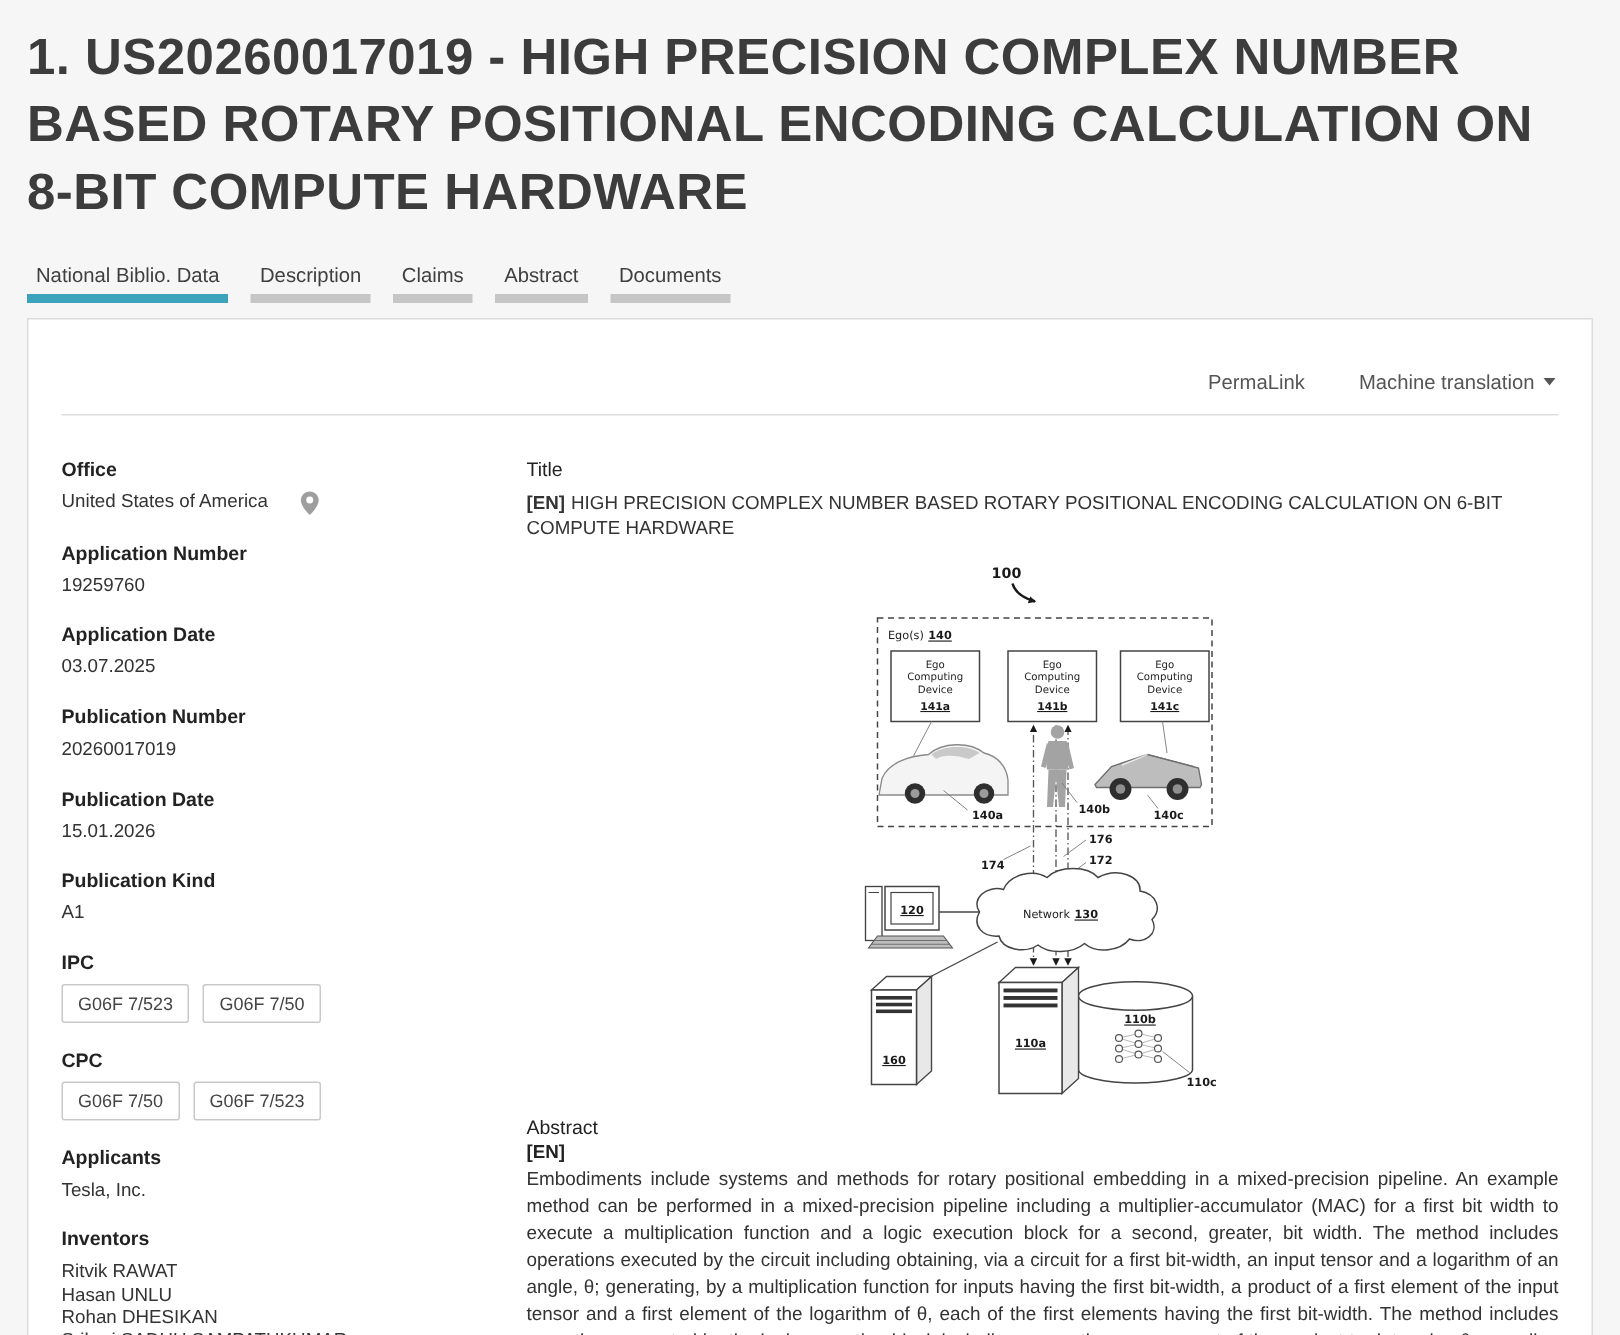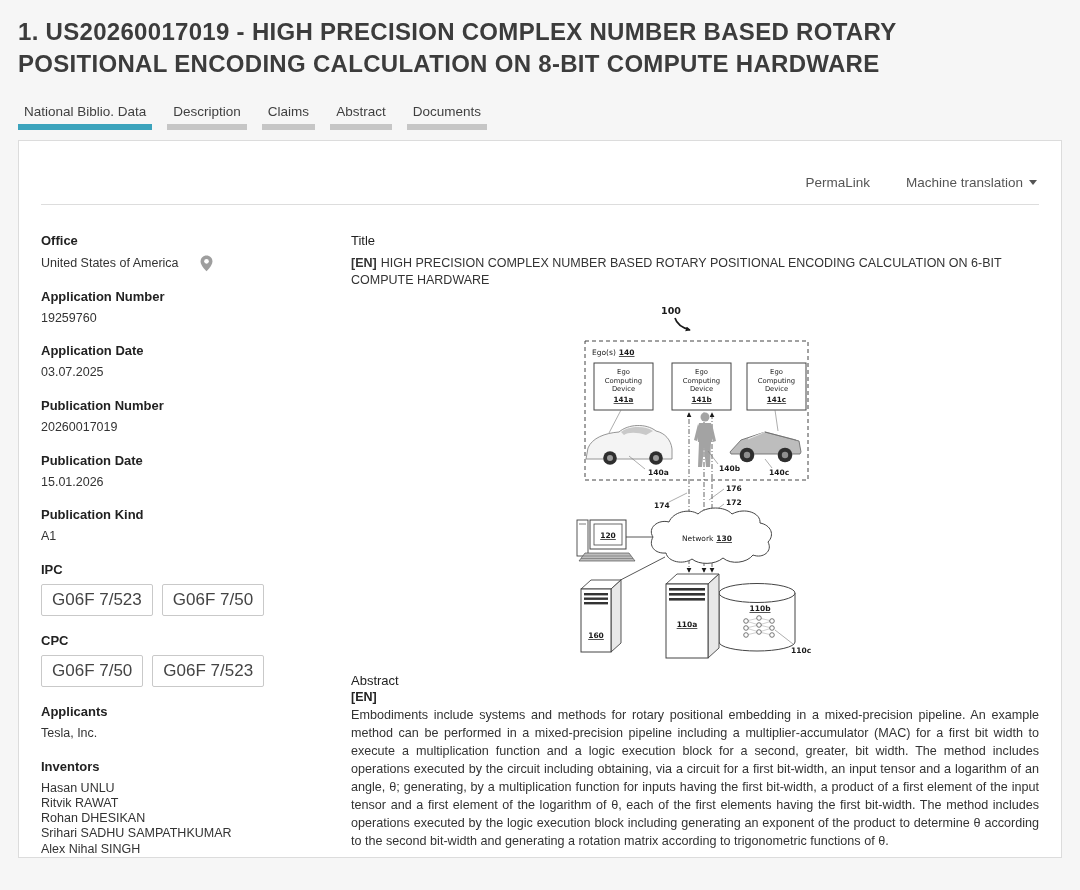--- a/index.html
+++ b/index.html
@@ -8,21 +8,21 @@
     width: 1080px; height: 890px;
     background: #f6f6f6;
     font-family: "Liberation Sans", "DejaVu Sans", sans-serif;
     color: #333;
     overflow: hidden;
   }
   .page { padding: 10px 18px 0 18px; }
 
   
   .result-title {
-    font-size: 24px; font-weight: 700; color: #3c3c3c;
+    font-size: 34px; font-weight: 700; color: #3c3c3c;
     line-height: 1.33; letter-spacing: 0.3px;
     margin: 6px 0 24px 0; max-width: 1010px;
   }
 
   
   .tabs { display: flex; gap: 15px; margin-bottom: 10px; }
   .tab { display: flex; flex-direction: column; gap: 5px; cursor: pointer; }
   .tab .lbl { font-size: 13.5px; color: #3f3f3f; padding: 0 6px; white-space: nowrap; }
   .tab .bar { height: 6px; background: #c6c6c6; }
   .tab.active .bar { background: #3ba3bc; }
@@ -49,21 +49,21 @@
 
   .field { margin-bottom: 17px; }
   .field .flabel { font-weight: 700; font-size: 13px; color: #222; margin-bottom: 7px; }
   .field .fvalue { font-size: 12.5px; color: #333; line-height: 1.25; }
   .office-row { display: flex; align-items: center; gap: 21px; }
   .pin { flex: 0 0 auto; }
 
   .chips { display: flex; gap: 9px; }
   .chip {
     border: 1px solid #c9c9c9; background: #fff; border-radius: 2px;
-    padding: 5px 10px; font-size: 17px; color: #444; cursor: pointer; white-space: nowrap;
+    padding: 5px 10px; font-size: 12px; color: #444; cursor: pointer; white-space: nowrap;
   }
   .inv-line { font-size: 12.5px; color: #333; line-height: 1.22; }
 
   
   .rcol { padding-left: 0; }
   .sec-label { font-weight: 400; font-size: 13px; color: #222; margin-bottom: 7px; }
   .title-line { font-size: 12.5px; color: #333; line-height: 1.35; }
   .lang-tag { font-weight: 700; margin-right: 4px; }
   .figure-wrap { display: flex; justify-content: center; margin: 12px 0 4px 0; }
   .abstract { margin-top: 2px; }
@@ -171,22 +171,22 @@
           </div>
         </div>
 
         <div class="field">
           <div class="flabel">Applicants</div>
           <div class="fvalue">Tesla, Inc.</div>
         </div>
 
         <div class="field">
           <div class="flabel">Inventors</div>
+          <div class="inv-line">Ritvik RAWAT</div>
           <div class="inv-line">Hasan UNLU</div>
-          <div class="inv-line">Ritvik RAWAT</div>
           <div class="inv-line">Rohan DHESIKAN</div>
           <div class="inv-line">Srihari SADHU SAMPATHKUMAR</div>
           <div class="inv-line">Alex Nihal SINGH</div>
         </div>
 
       </div>
 
       <div class="rcol">
 
         <div class="sec-label">Title</div>

